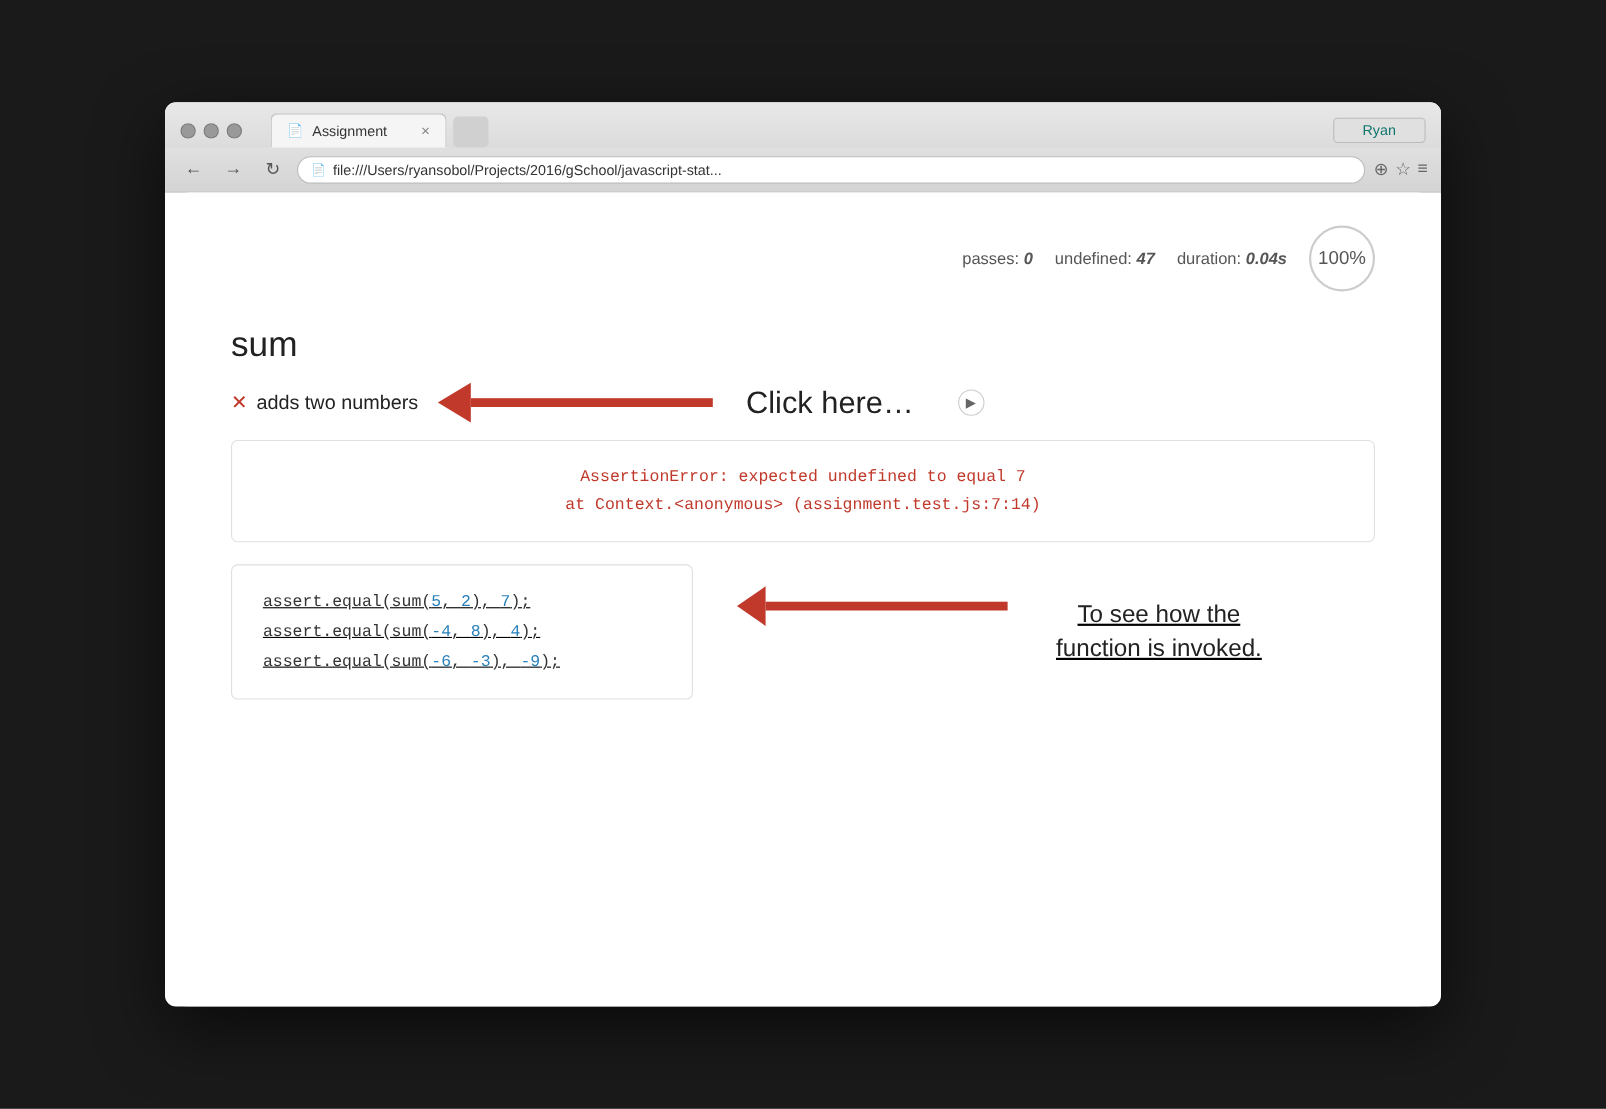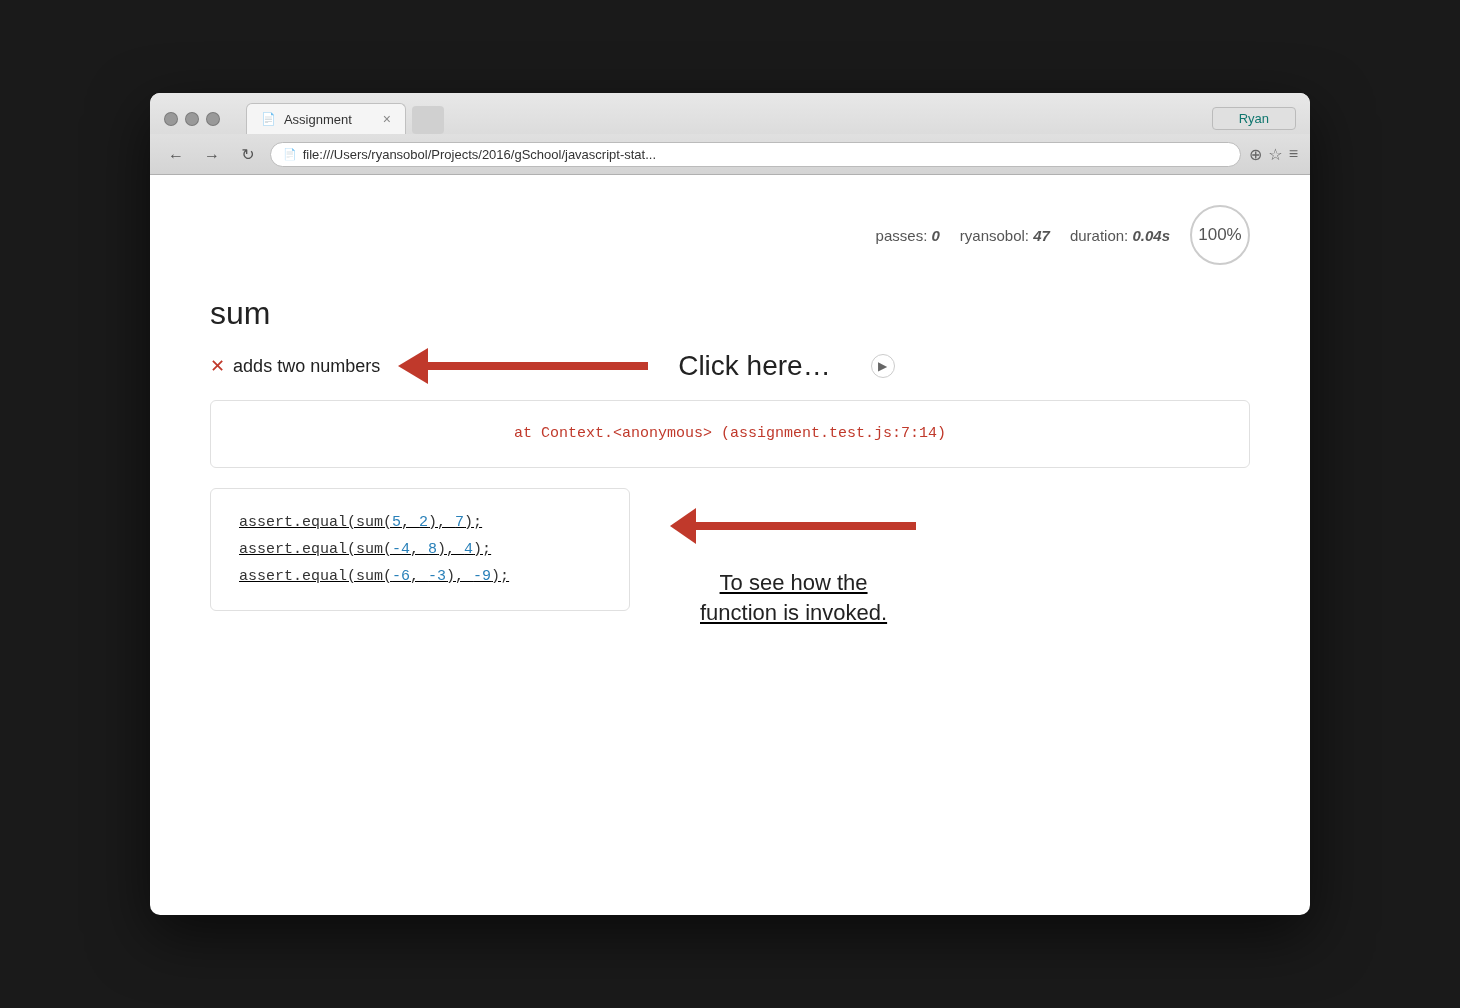--- a/index.html
+++ b/index.html
@@ -309,21 +309,21 @@
       font-family: 'Courier New', Courier, monospace;
       font-size: 15px;
       color: #333;
       line-height: 1.8;
     }
 
     
     .arrow-right-side {
       display: flex;
       align-items: center;
-      flex-direction: column;
+      flex-direction: row;
       gap: 14px;
     }
 
     .arrow-left-2 {
       display: flex;
       align-items: center;
     }
 
     .arrow-shaft-2 {
       height: 8px;
@@ -379,21 +379,21 @@
   </div>
 
   <div class="page-content">
 
     <div class="stats-bar">
       <span class="stat-item">
         <span>passes:</span>
         <span class="stat-value">0</span>
       </span>
       <span class="stat-item">
-        <span>ryansobol:</span>
+        <span>undefined:</span>
         <span class="stat-value">47</span>
       </span>
       <span class="stat-item">
         <span>duration:</span>
         <span class="stat-value">0.04s</span>
       </span>
       <div class="progress-circle">
         <span>100%</span>
       </div>
     </div>
@@ -412,20 +412,21 @@
       </div>
 
       <span class="click-here-text">Click here…</span>
 
       <div class="expand-btn" style="margin-left: 40px;">
         <span>▶</span>
       </div>
     </div>
 
     <div class="error-box">
+      <div class="error-text">AssertionError: expected undefined to equal 7</div>
       <div class="error-text">    at Context.&lt;anonymous&gt; (assignment.test.js:7:14)</div>
     </div>
 
     <div class="code-area">
       <div class="code-box">
         <div class="code-line">
           <span>assert.equal(sum(</span><span style="color:#2980b9;">5</span><span>, </span><span style="color:#2980b9;">2</span><span>), </span><span style="color:#2980b9;">7</span><span>);</span>
         </div>
         <div class="code-line">
           <span>assert.equal(sum(</span><span style="color:#2980b9;">-4</span><span>, </span><span style="color:#2980b9;">8</span><span>), </span><span style="color:#2980b9;">4</span><span>);</span>

